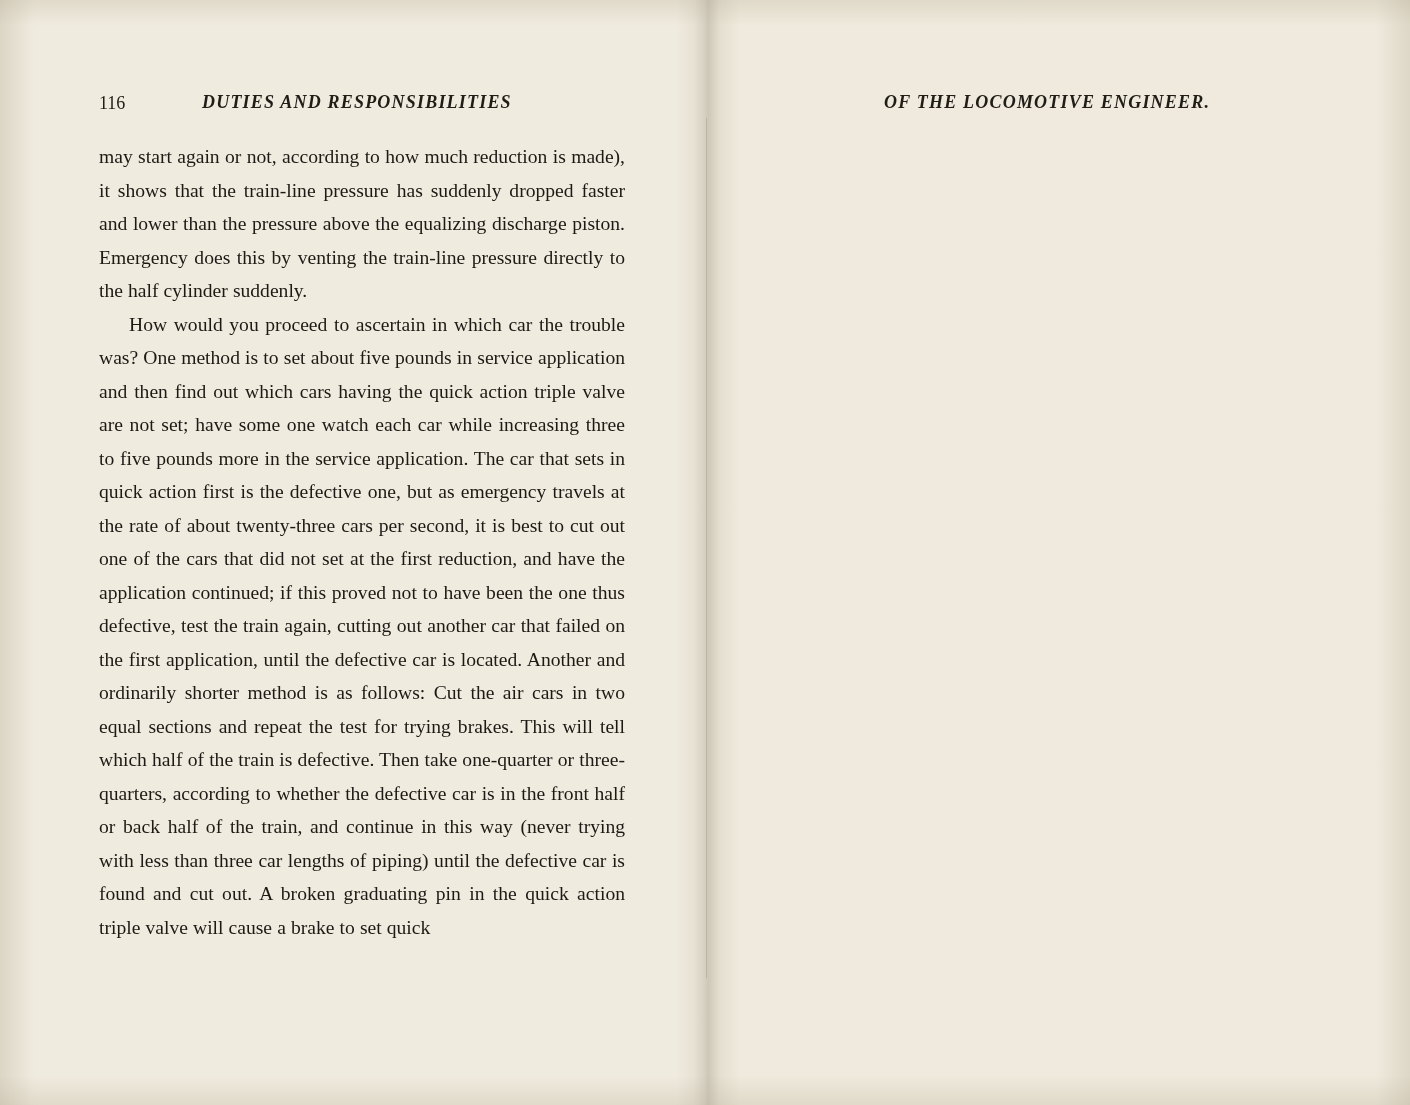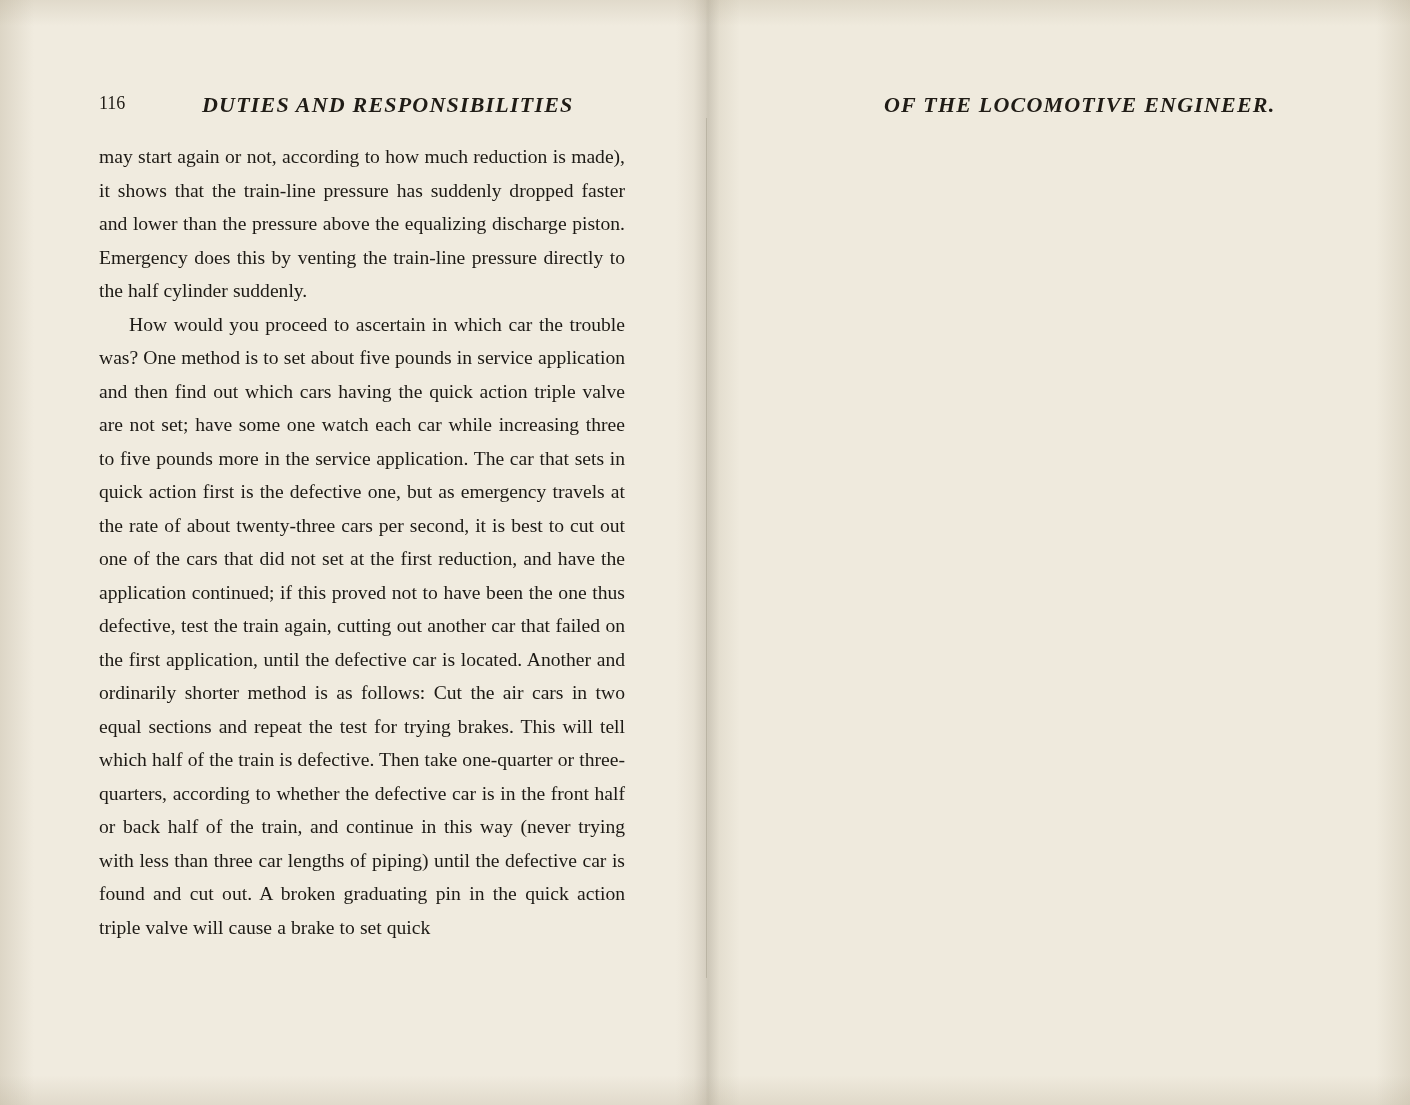--- a/index.html
+++ b/index.html
@@ -86,21 +86,21 @@
     top: 93px;
     font-size: 18px;
     color: #201c16;
     text-align: right;
   }
   .folio-left { left: 99px; }
 
   .rh-title {
     font-style: italic;
     font-weight: bold;
-    font-size: 22px;
+    font-size: 18px;
     letter-spacing: 1.2px;
   }
   .rh-left .rh-title { margin-left: 104px; }
   .rh-right .rh-title { margin-left: 0px; }
 
   .textcol {
     position: absolute;
     top: 140px;
     width: 526px;
     font-size: 19.6px;

